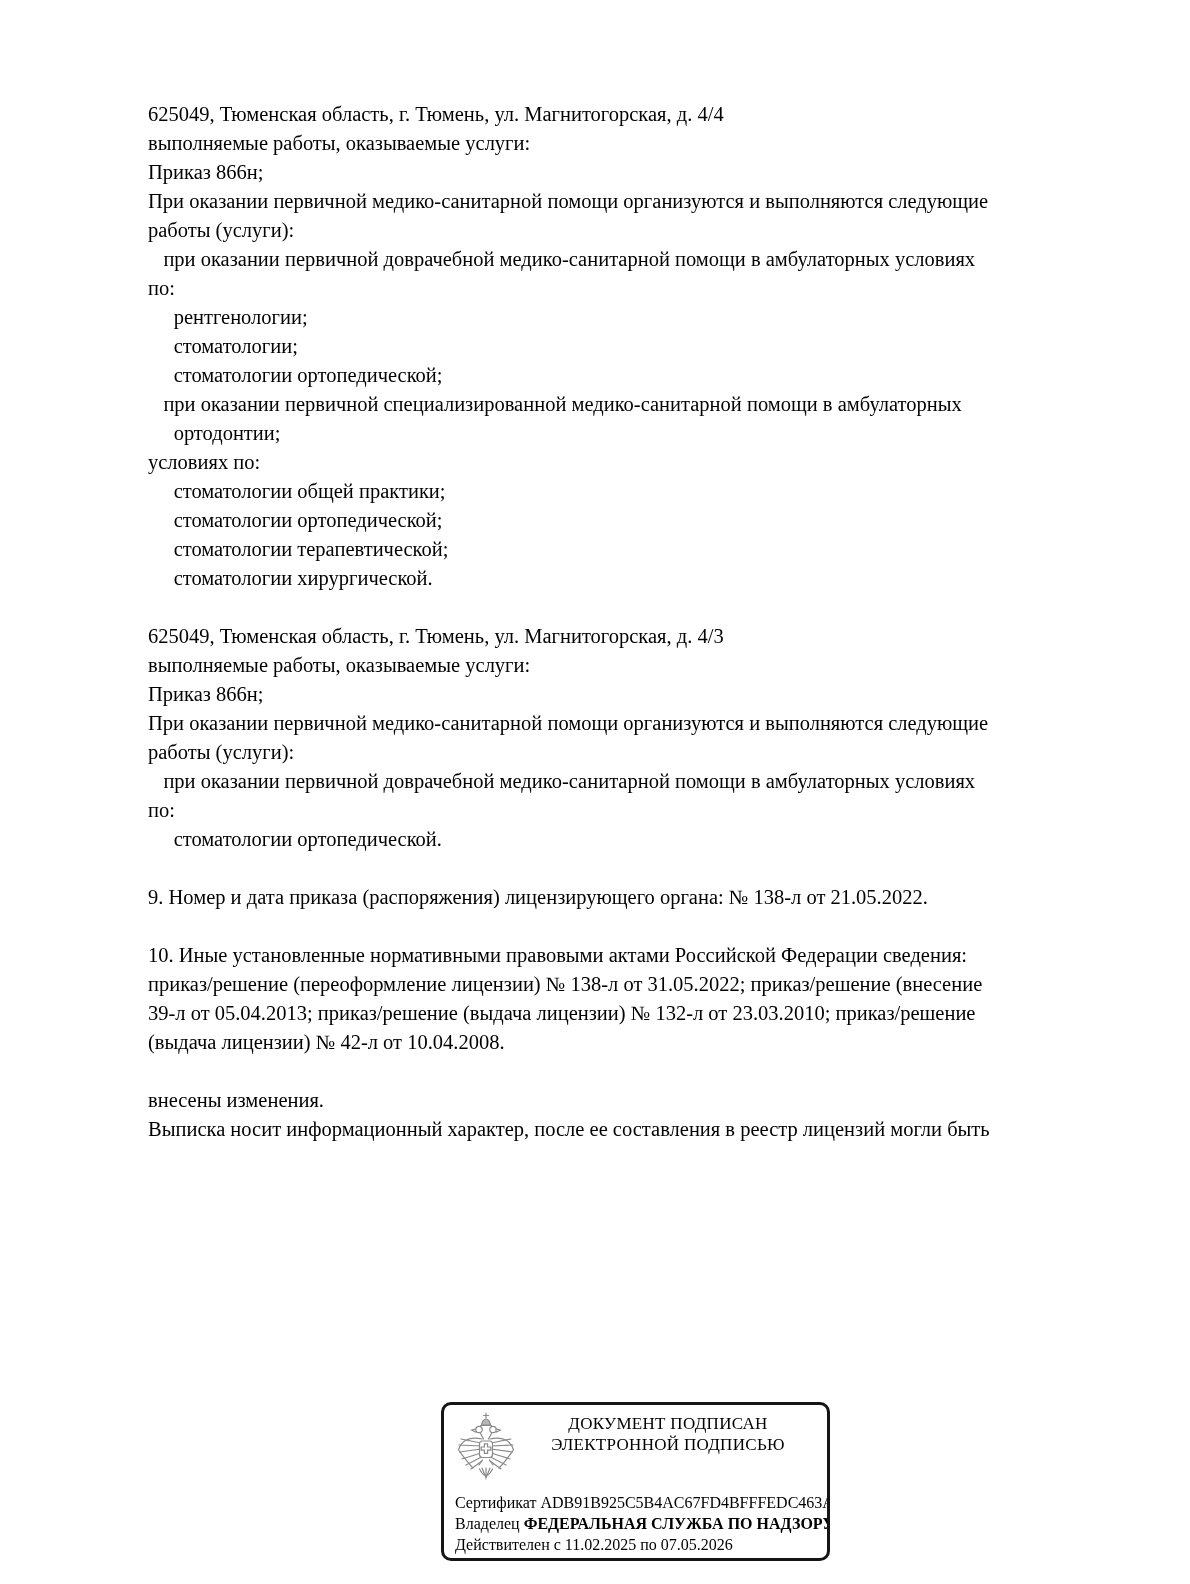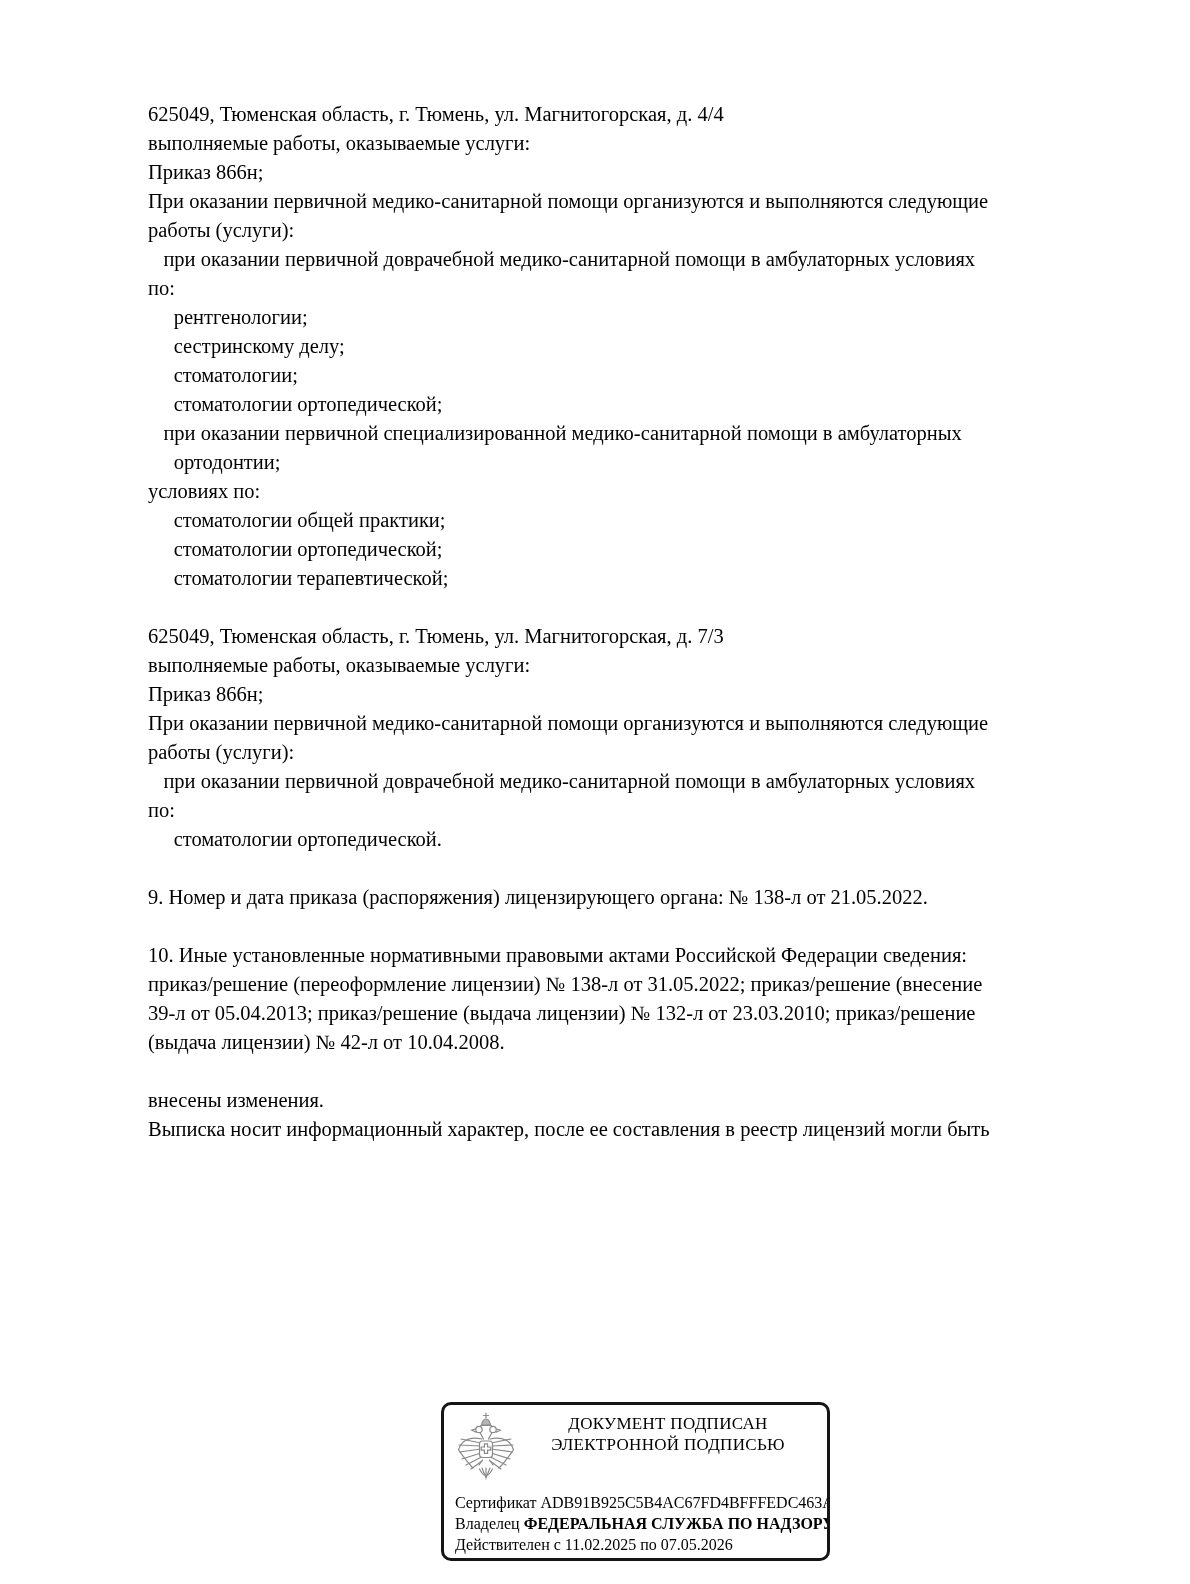--- a/index.html
+++ b/index.html
@@ -57,32 +57,32 @@
 <div class="doc-text">
   <div class="section">
       <div class="line">625049, Тюменская область, г. Тюмень, ул. Магнитогорская, д. 4/4</div>
       <div class="line">выполняемые работы, оказываемые услуги:</div>
       <div class="line">Приказ 866н;</div>
       <div class="line">При оказании первичной медико-санитарной помощи организуются и выполняются следующие</div>
       <div class="line">работы (услуги):</div>
       <div class="line">   при оказании первичной доврачебной медико-санитарной помощи в амбулаторных условиях</div>
       <div class="line">по:</div>
       <div class="line">     рентгенологии;</div>
-      <div class="line">     сестринскому делу;</div>
       <div class="line">     стоматологии;</div>
       <div class="line">     стоматологии ортопедической;</div>
       <div class="line">   при оказании первичной специализированной медико-санитарной помощи в амбулаторных</div>
       <div class="line">     ортодонтии;</div>
       <div class="line">условиях по:</div>
       <div class="line">     стоматологии общей практики;</div>
       <div class="line">     стоматологии ортопедической;</div>
       <div class="line">     стоматологии терапевтической;</div>
+      <div class="line">     стоматологии хирургической.</div>
     </div>
   <div class="section">
-      <div class="line">625049, Тюменская область, г. Тюмень, ул. Магнитогорская, д. 7/3</div>
+      <div class="line">625049, Тюменская область, г. Тюмень, ул. Магнитогорская, д. 4/3</div>
       <div class="line">выполняемые работы, оказываемые услуги:</div>
       <div class="line">Приказ 866н;</div>
       <div class="line">При оказании первичной медико-санитарной помощи организуются и выполняются следующие</div>
       <div class="line">работы (услуги):</div>
       <div class="line">   при оказании первичной доврачебной медико-санитарной помощи в амбулаторных условиях</div>
       <div class="line">по:</div>
       <div class="line">     стоматологии ортопедической.</div>
     </div>
   <div class="section">
       <div class="line">9. Номер и дата приказа (распоряжения) лицензирующего органа: № 138-л от 21.05.2022.</div>

